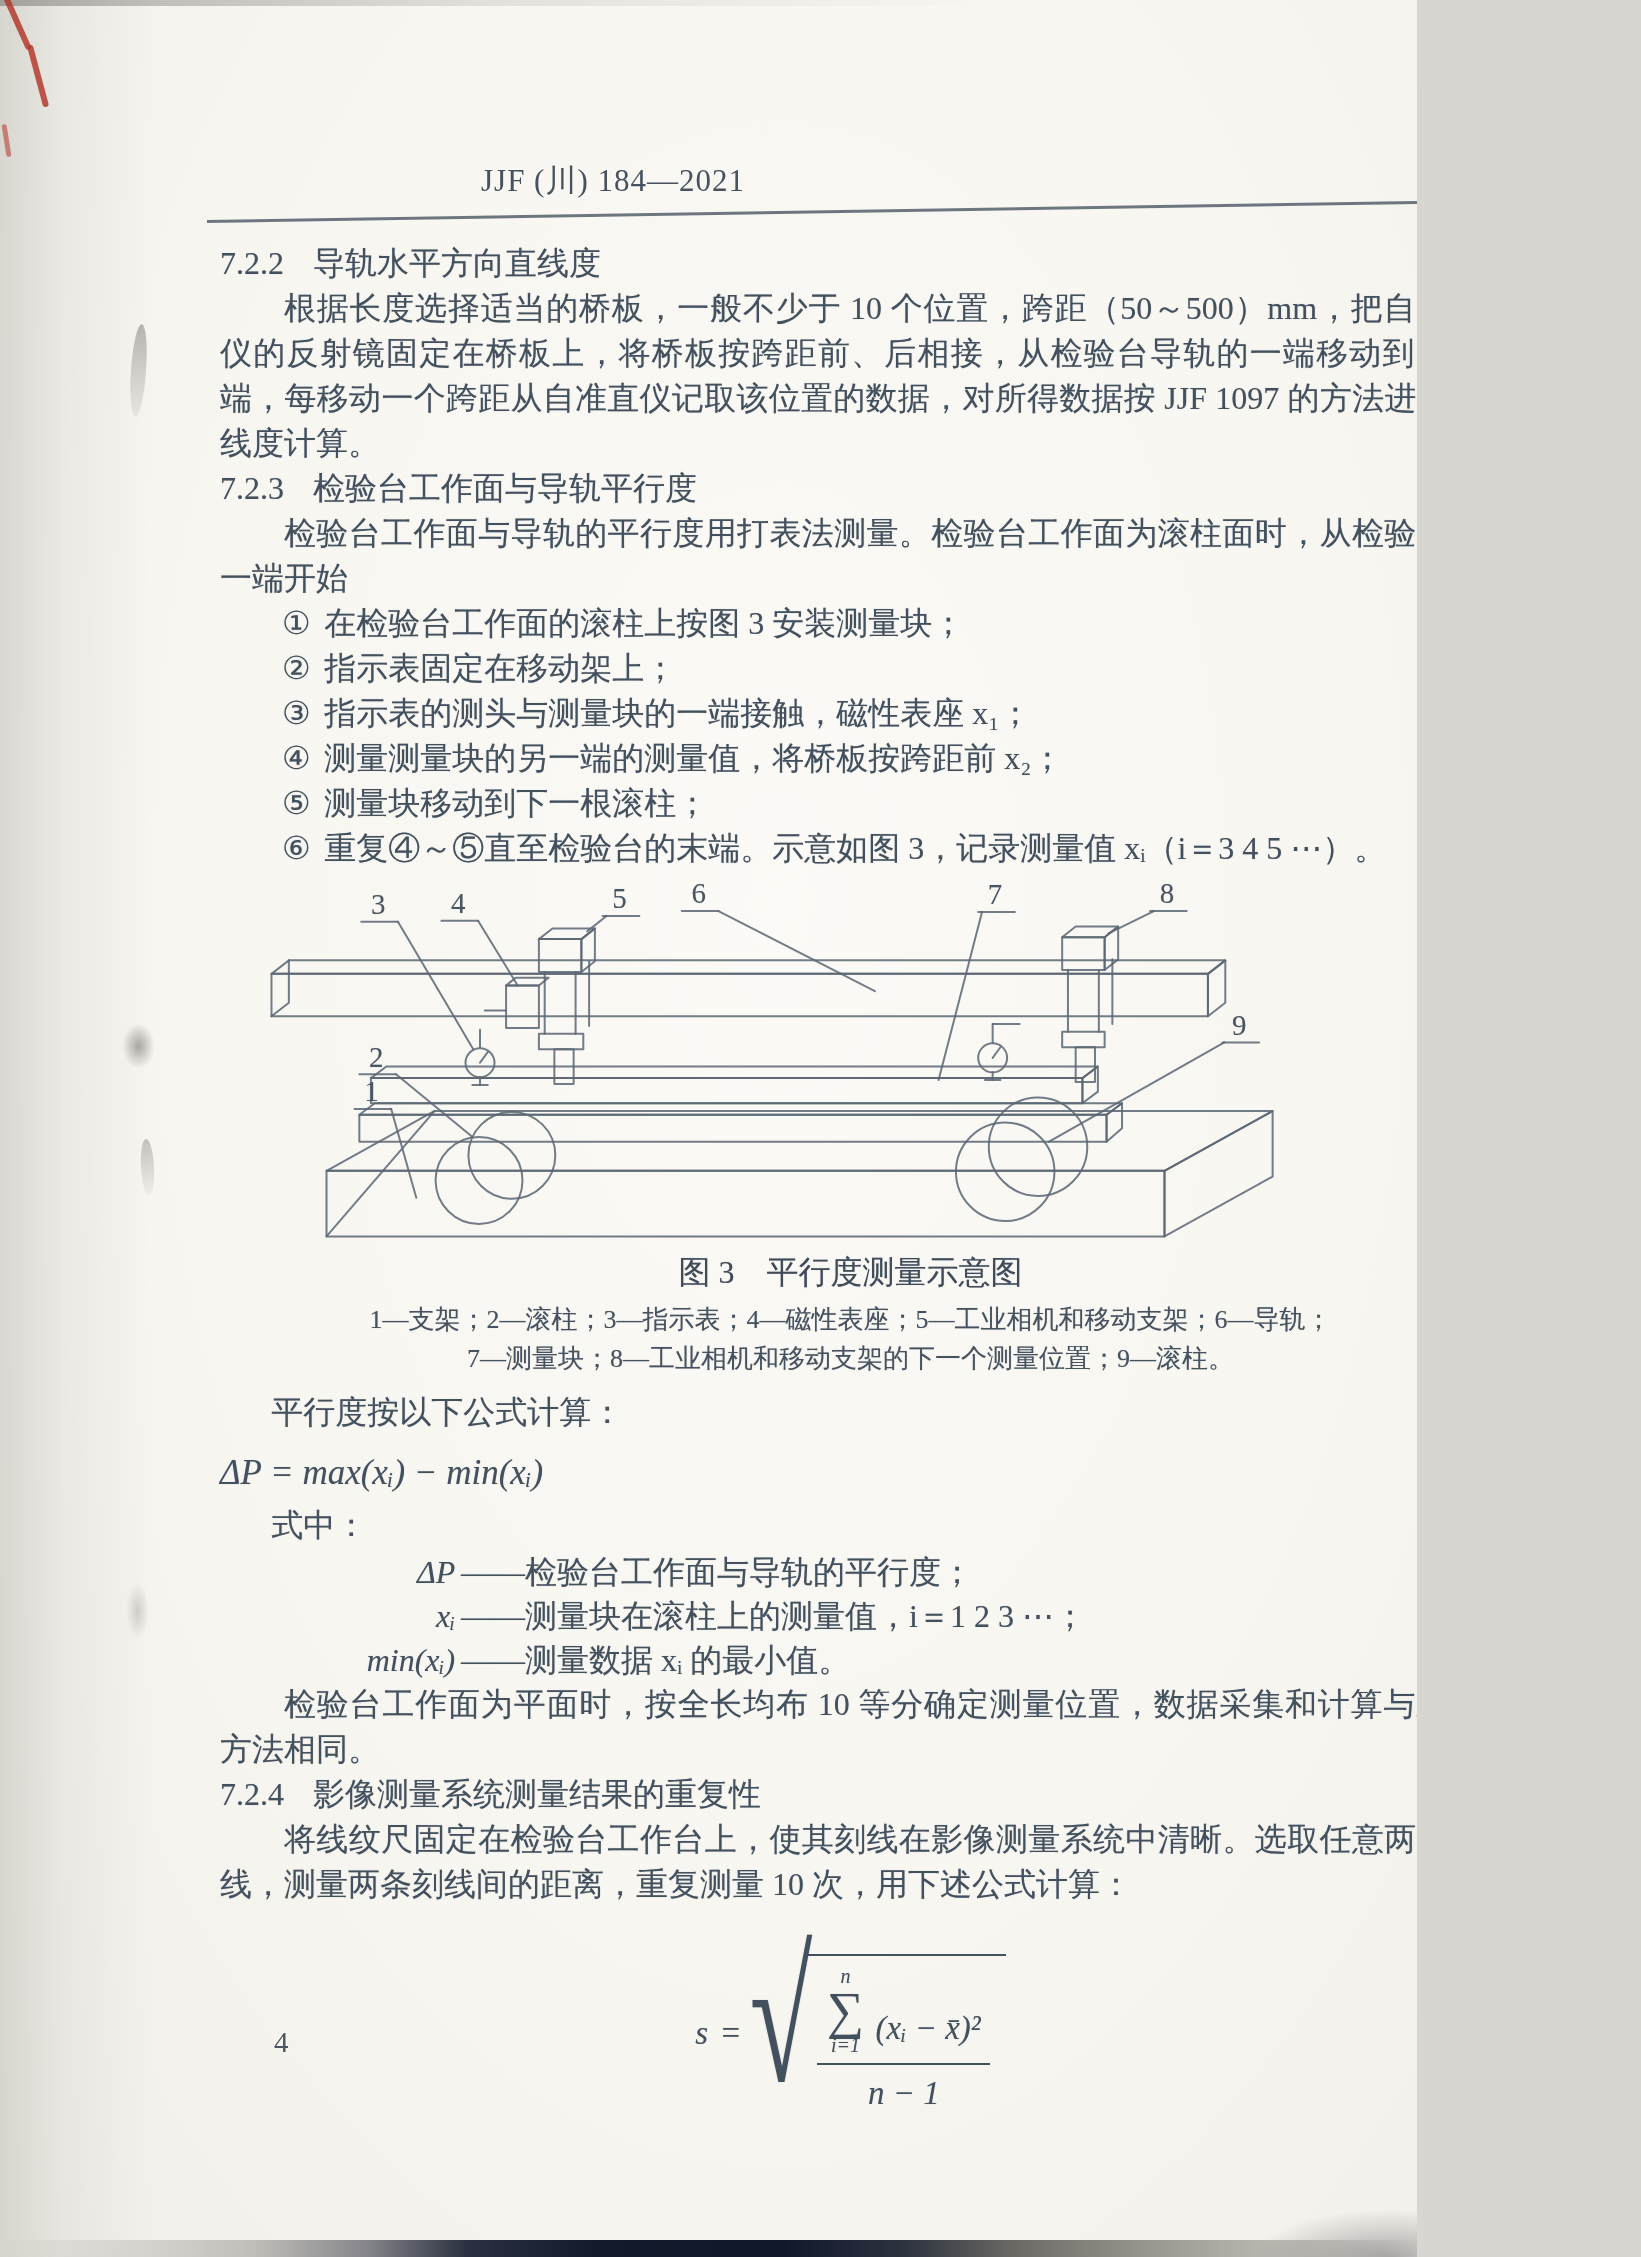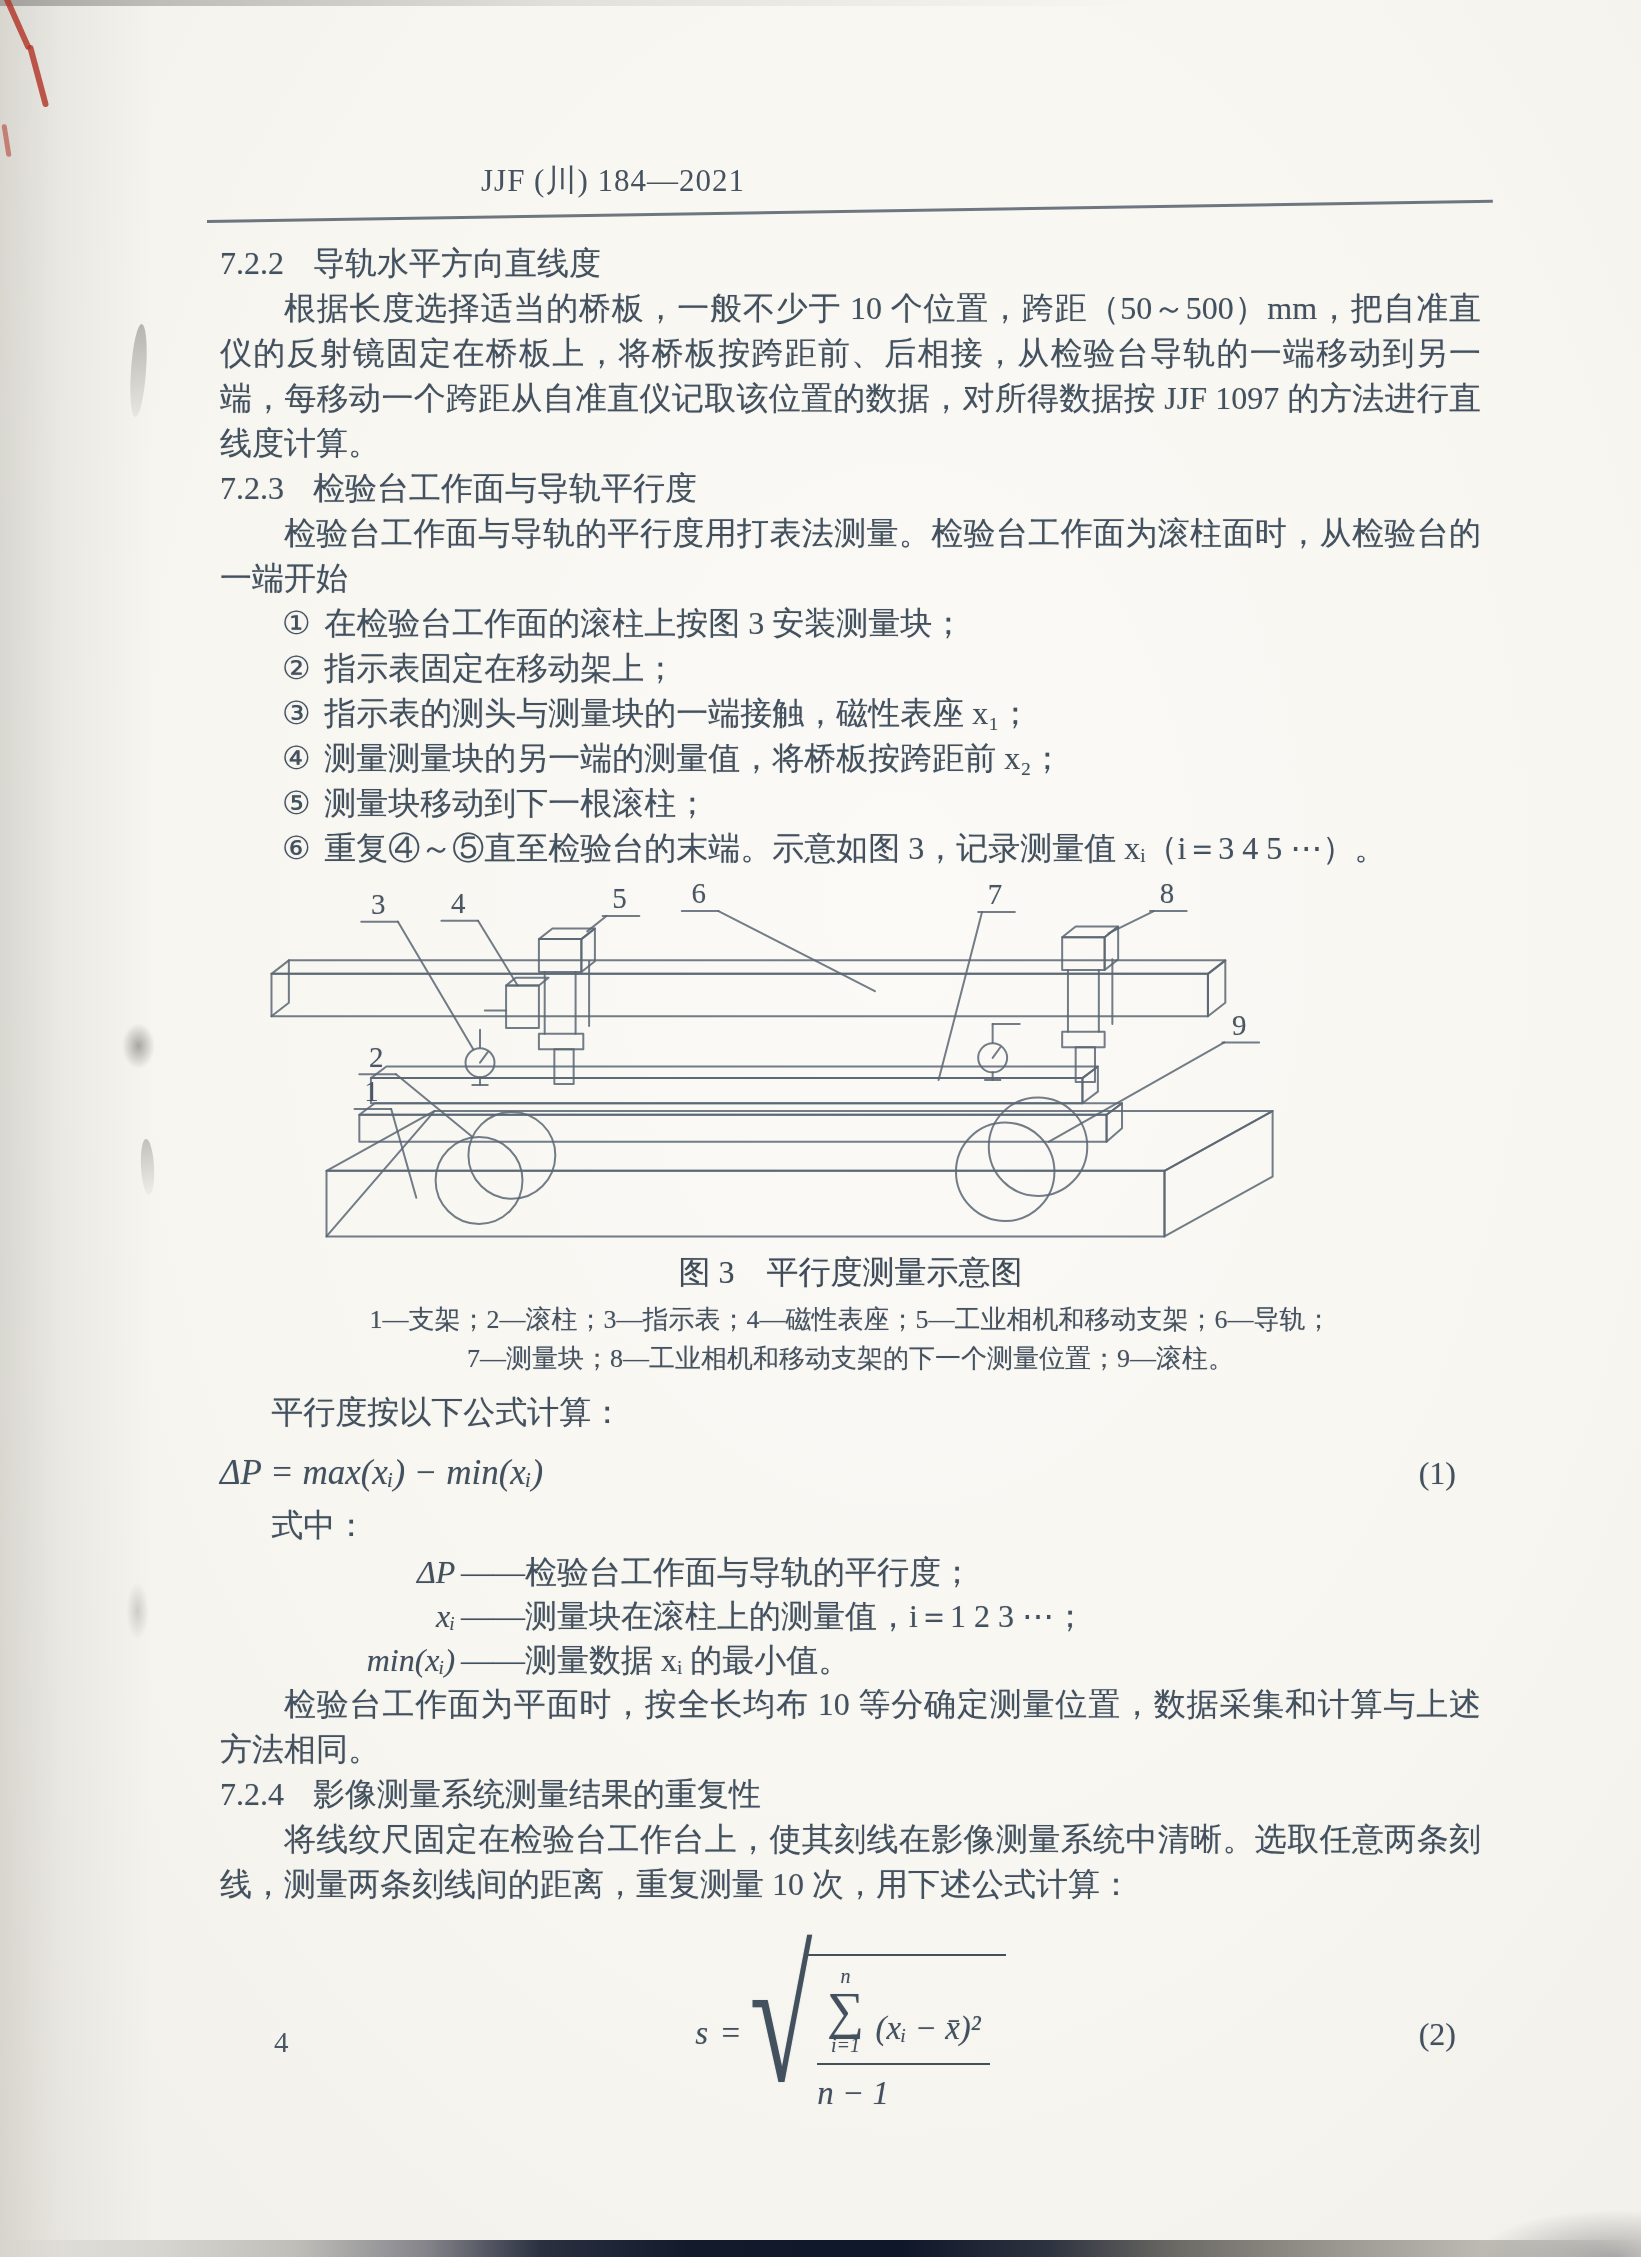--- a/index.html
+++ b/index.html
@@ -1,19 +1,19 @@
 <!DOCTYPE html>
 <html><head>
 <meta charset="utf-8">
 <title>JJF (川) 184—2021</title>
 <style>
   html,body{margin:0;padding:0;}
   body{background:#d8d6d0;}
   .page{
-    position:relative; width:1641px; height:2257px; overflow:hidden;
+    position:relative; width:1417px; height:2257px; overflow:hidden;
     background:
       radial-gradient(ellipse at 55% 40%, #fbfaf6 0%, #f7f6f1 55%, #f1efe9 100%);
     font-family:"Liberation Serif","DejaVu Serif",serif;
     color:#43505e;
   }
   
   .edge-shade{position:absolute;left:0;top:0;width:154px;height:100%;
     background:linear-gradient(90deg, rgba(165,162,154,0.35) 0%, rgba(185,183,176,0.18) 40%, rgba(200,198,190,0) 100%);}
   .top-edge{position:absolute;left:0;top:0;width:100%;height:5.8px;
     background:linear-gradient(90deg, rgba(95,95,92,0.45), rgba(130,130,126,0.18) 35%, rgba(150,150,146,0) 70%);}
@@ -64,21 +64,21 @@
   
   .f2-row{position:relative;display:flex;justify-content:center;align-items:center;
     margin-top:25px;height:203px;font-style:italic;font-size:33px;}
   .f2-lhs{margin-right:13.5px;}
   .f2-eq{margin-right:9.7px;font-style:normal;}
   .sqrt{display:inline-flex;align-items:flex-start;}
   .rad{font-style:normal;font-size:114px;line-height:.82;transform:scaleY(1.62);transform-origin:62% 14%;font-weight:300;margin-right:-6.8px;}
   .sqrt-body{border-top:2.9px solid #43505e;padding:9.7px 15.4px 0 11.6px;margin-top:2.9px;}
   .frac{display:flex;flex-direction:column;align-items:center;}
   .num{display:flex;align-items:flex-end;gap:11.6px;padding:0 9.7px 7.7px;}
-  .den{border-top:2.9px solid #43505e;align-self:stretch;text-align:left;padding-top:5.8px;}
+  .den{border-top:2.9px solid #43505e;align-self:stretch;text-align:center;padding-top:5.8px;}
   .sum{display:flex;flex-direction:column;align-items:center;line-height:1;font-size:20px;}
   .sum-sym{font-size:52px;line-height:.95;font-style:normal;}
   .expr{font-size:33px;padding-bottom:3.9px;}
   
   .page-num{position:absolute;left:274px;top:2026px;font-size:29px;color:#4a5663;}
 </style>
 </head>
 <body>
 
 <div class="page">

